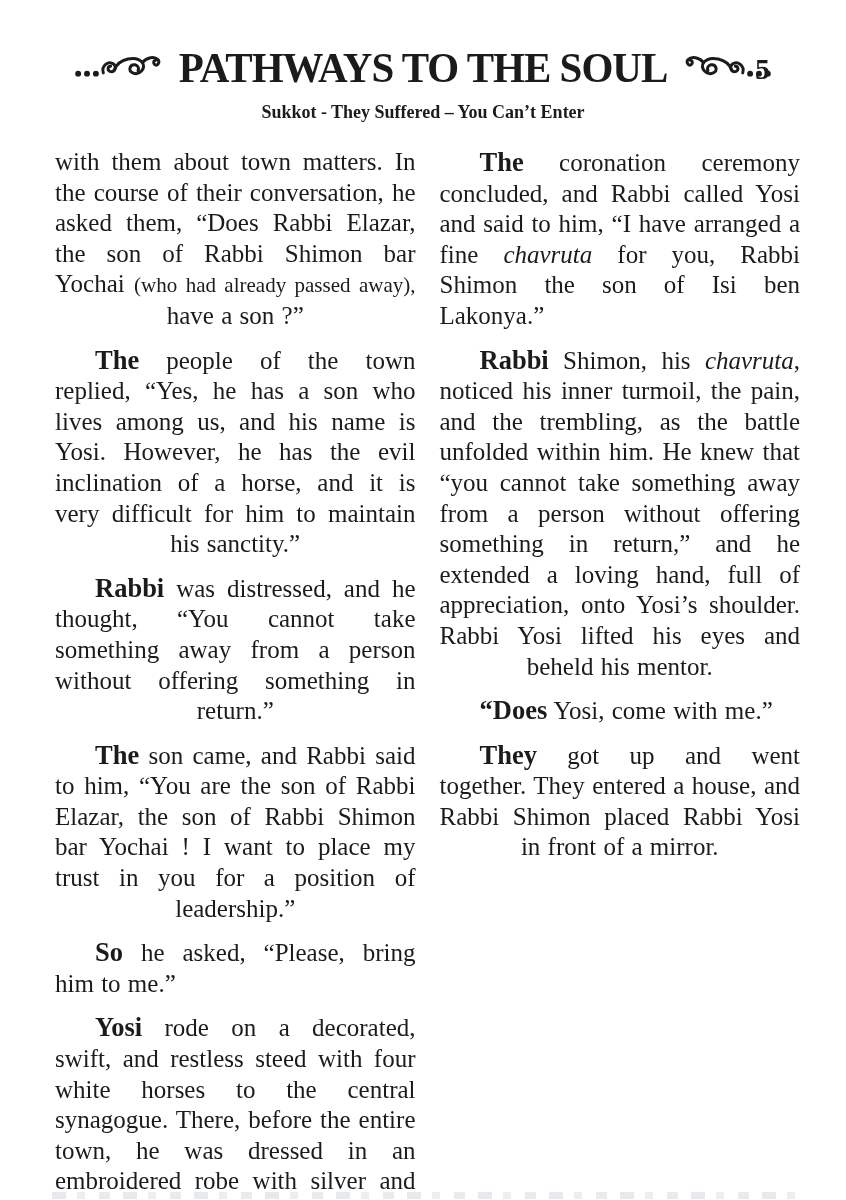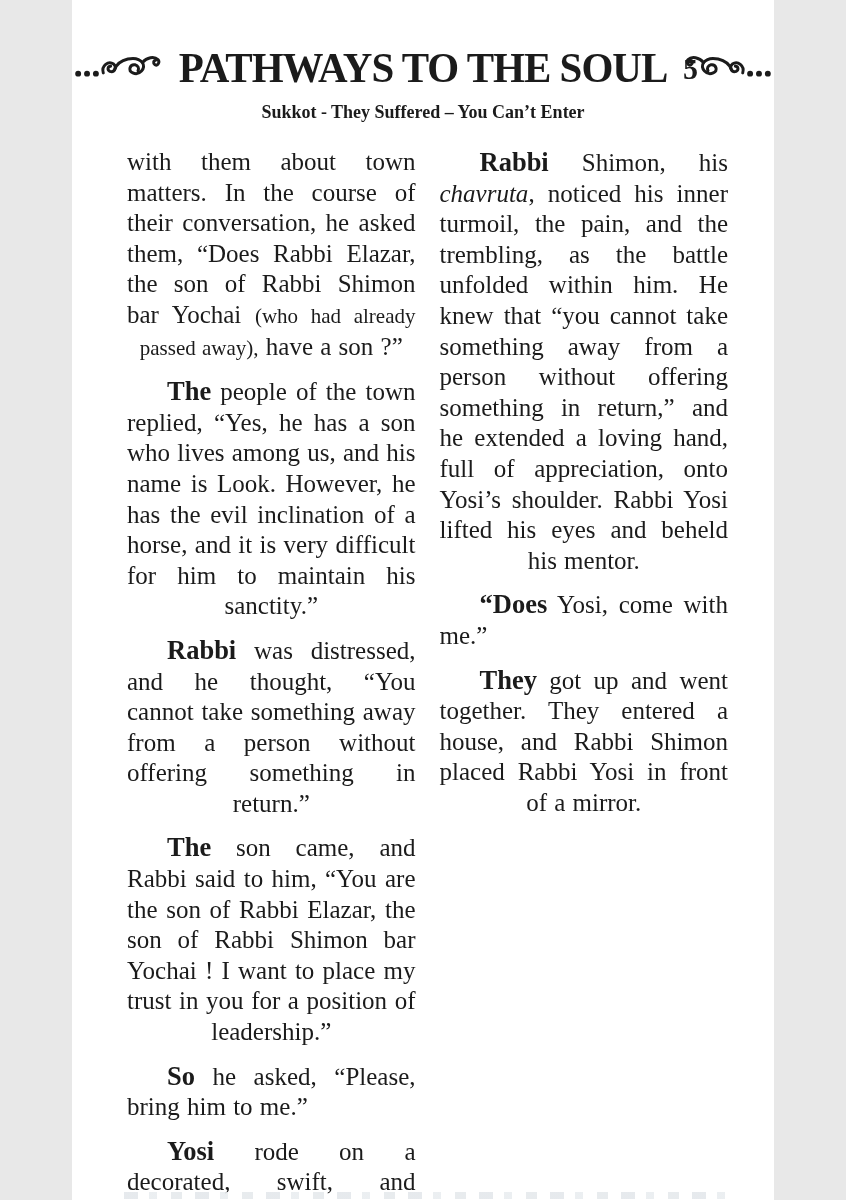--- a/index.html
+++ b/index.html
@@ -1,18 +1,18 @@
 <!DOCTYPE html>
 <html><head>
 <meta charset="utf-8">
 <style>
   html,body{margin:0;padding:0;background:#e8e8e8;}
   .page{
     position:relative;
-    width:702px;height:1200px;
+    width:846px;height:1200px;
     margin:0 auto;
     background:#ffffff;
     color:#1b1b1b;
     font-family:"Liberation Serif","DejaVu Serif",serif;
     overflow:hidden;
   }
   
   .header{padding-top:44px;text-align:center;}
   .title-row{
     display:flex;align-items:center;justify-content:center;
@@ -99,27 +99,28 @@
         </svg>
       </span>
     </div>
     <span class="page-number">5</span>
     <h2 class="subtitle">Sukkot - They Suffered – You Can’t Enter</h2>
   </header>
 
   <main class="columns">
     <div class="col" id="col-left">
         <p class="no-indent last-center"><span class="seg-normal">with them about town matters. In the course of their conversation, he asked them, “Does Rabbi Elazar, the son of Rabbi Shimon bar Yochai </span><span class="seg-small">(who had already passed away),</span><span class="seg-normal"> have a son ?”</span></p>
-        <p class="indent last-center"><span class="seg-lead">The</span><span class="seg-normal"> people of the town replied, “Yes, he has a son who lives among us, and his name is Look. However, he has the evil inclination of a horse, and it is very difficult for him to maintain his sanctity.”</span></p>
+        <p class="indent last-center"><span class="seg-lead">The</span><span class="seg-normal"> people of the town replied, “Yes, he has a son who lives among us, and his name is Yosi. However, he has the evil inclination of a horse, and it is very difficult for him to maintain his sanctity.”</span></p>
         <p class="indent last-center"><span class="seg-lead">Rabbi</span><span class="seg-normal"> was distressed, and he thought, “You cannot take something away from a person without offering something in return.”</span></p>
         <p class="indent last-center"><span class="seg-lead">The</span><span class="seg-normal"> son came, and Rabbi said to him, “You are the son of Rabbi Elazar, the son of Rabbi Shimon bar Yochai ! I want to place my trust in you for a position of leadership.”</span></p>
         <p class="indent last-left"><span class="seg-lead">So</span><span class="seg-normal"> he asked, “Please, bring him to me.”</span></p>
         <p class="indent last-justify"><span class="seg-lead">Yosi</span><span class="seg-normal"> rode on a decorated, swift, and restless steed with four white horses to the central synagogue. There, before the entire town, he was dressed in an embroidered robe with silver and</span></p>
       </div>
     <div class="col" id="col-right">
+        <p class="indent last-left"><span class="seg-lead">The</span><span class="seg-normal"> coronation ceremony concluded, and Rabbi called Yosi and said to him, “I have arranged a fine </span><span class="seg-italic">chavruta</span><span class="seg-normal"> for you, Rabbi Shimon the son of Isi ben Lakonya.”</span></p>
         <p class="indent last-center"><span class="seg-lead">Rabbi</span><span class="seg-normal"> Shimon, his </span><span class="seg-italic">chavruta</span><span class="seg-normal">, noticed his inner turmoil, the pain, and the trembling, as the battle unfolded within him. He knew that “you cannot take something away from a person without offering something in return,” and he extended a loving hand, full of appreciation, onto Yosi’s shoulder. Rabbi Yosi lifted his eyes and beheld his mentor.</span></p>
         <p class="indent last-left"><span class="seg-lead">“Does</span><span class="seg-normal"> Yosi, come with me.”</span></p>
         <p class="indent last-center"><span class="seg-lead">They</span><span class="seg-normal"> got up and went together. They entered a house, and Rabbi Shimon placed Rabbi Yosi in front of a mirror.</span></p>
       </div>
   </main>
 
   <div class="cropped-row"></div>
 
 </div>
 

